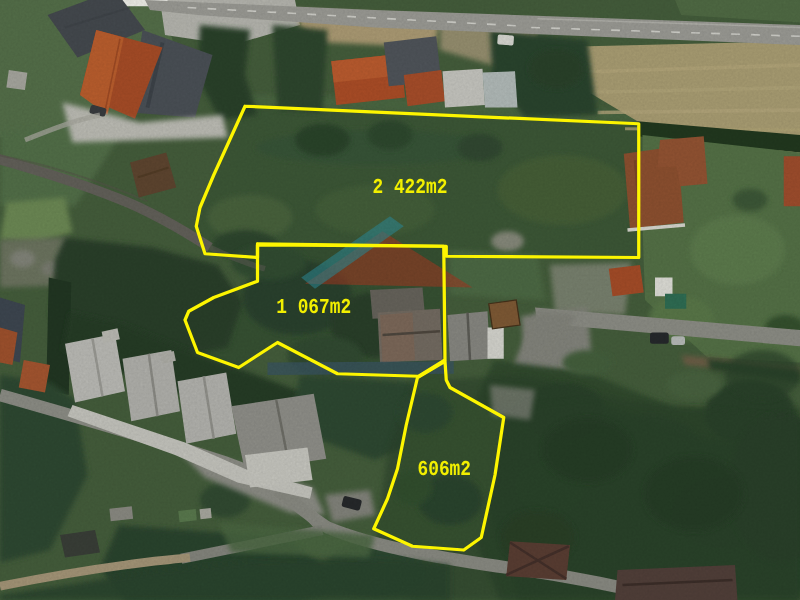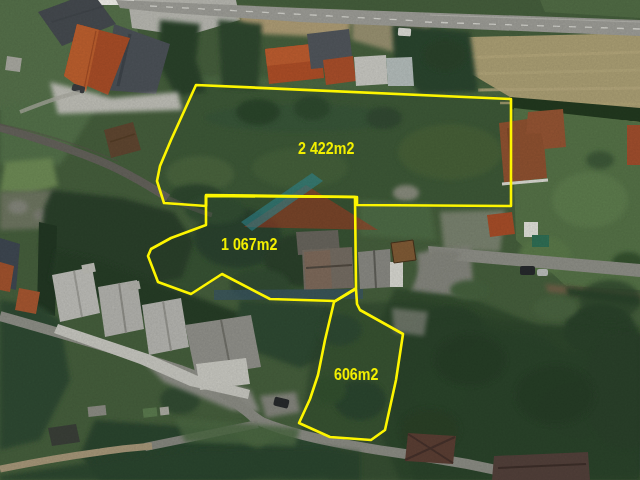--- a/index.html
+++ b/index.html
@@ -1,16 +1,16 @@
 <!DOCTYPE html>
 <html><head>
 <meta charset="utf-8">
 <style>
 html,body{margin:0;padding:0;background:#000}
-#stage{width:640px;height:480px;overflow:hidden;position:relative;font-family:Liberation Sans, sans-serif}
+#stage{width:640px;height:480px;overflow:hidden;position:relative;font-family:Liberation Mono, monospace}
 </style>
 </head>
 <body>
 <div id="stage">
 <svg width="640" height="480" viewBox="0 0 640 480">
 <defs>
 <filter id="grain" x="0" y="0" width="100%" height="100%">
 <feTurbulence type="fractalNoise" baseFrequency="0.55" numOctaves="2" seed="7"></feTurbulence>
 <feColorMatrix type="matrix" values="0 0 0 0 0  0 0 0 0 0  0 0 0 0 0  0.4 0.4 0.4 0 0"></feColorMatrix>
 </filter>

